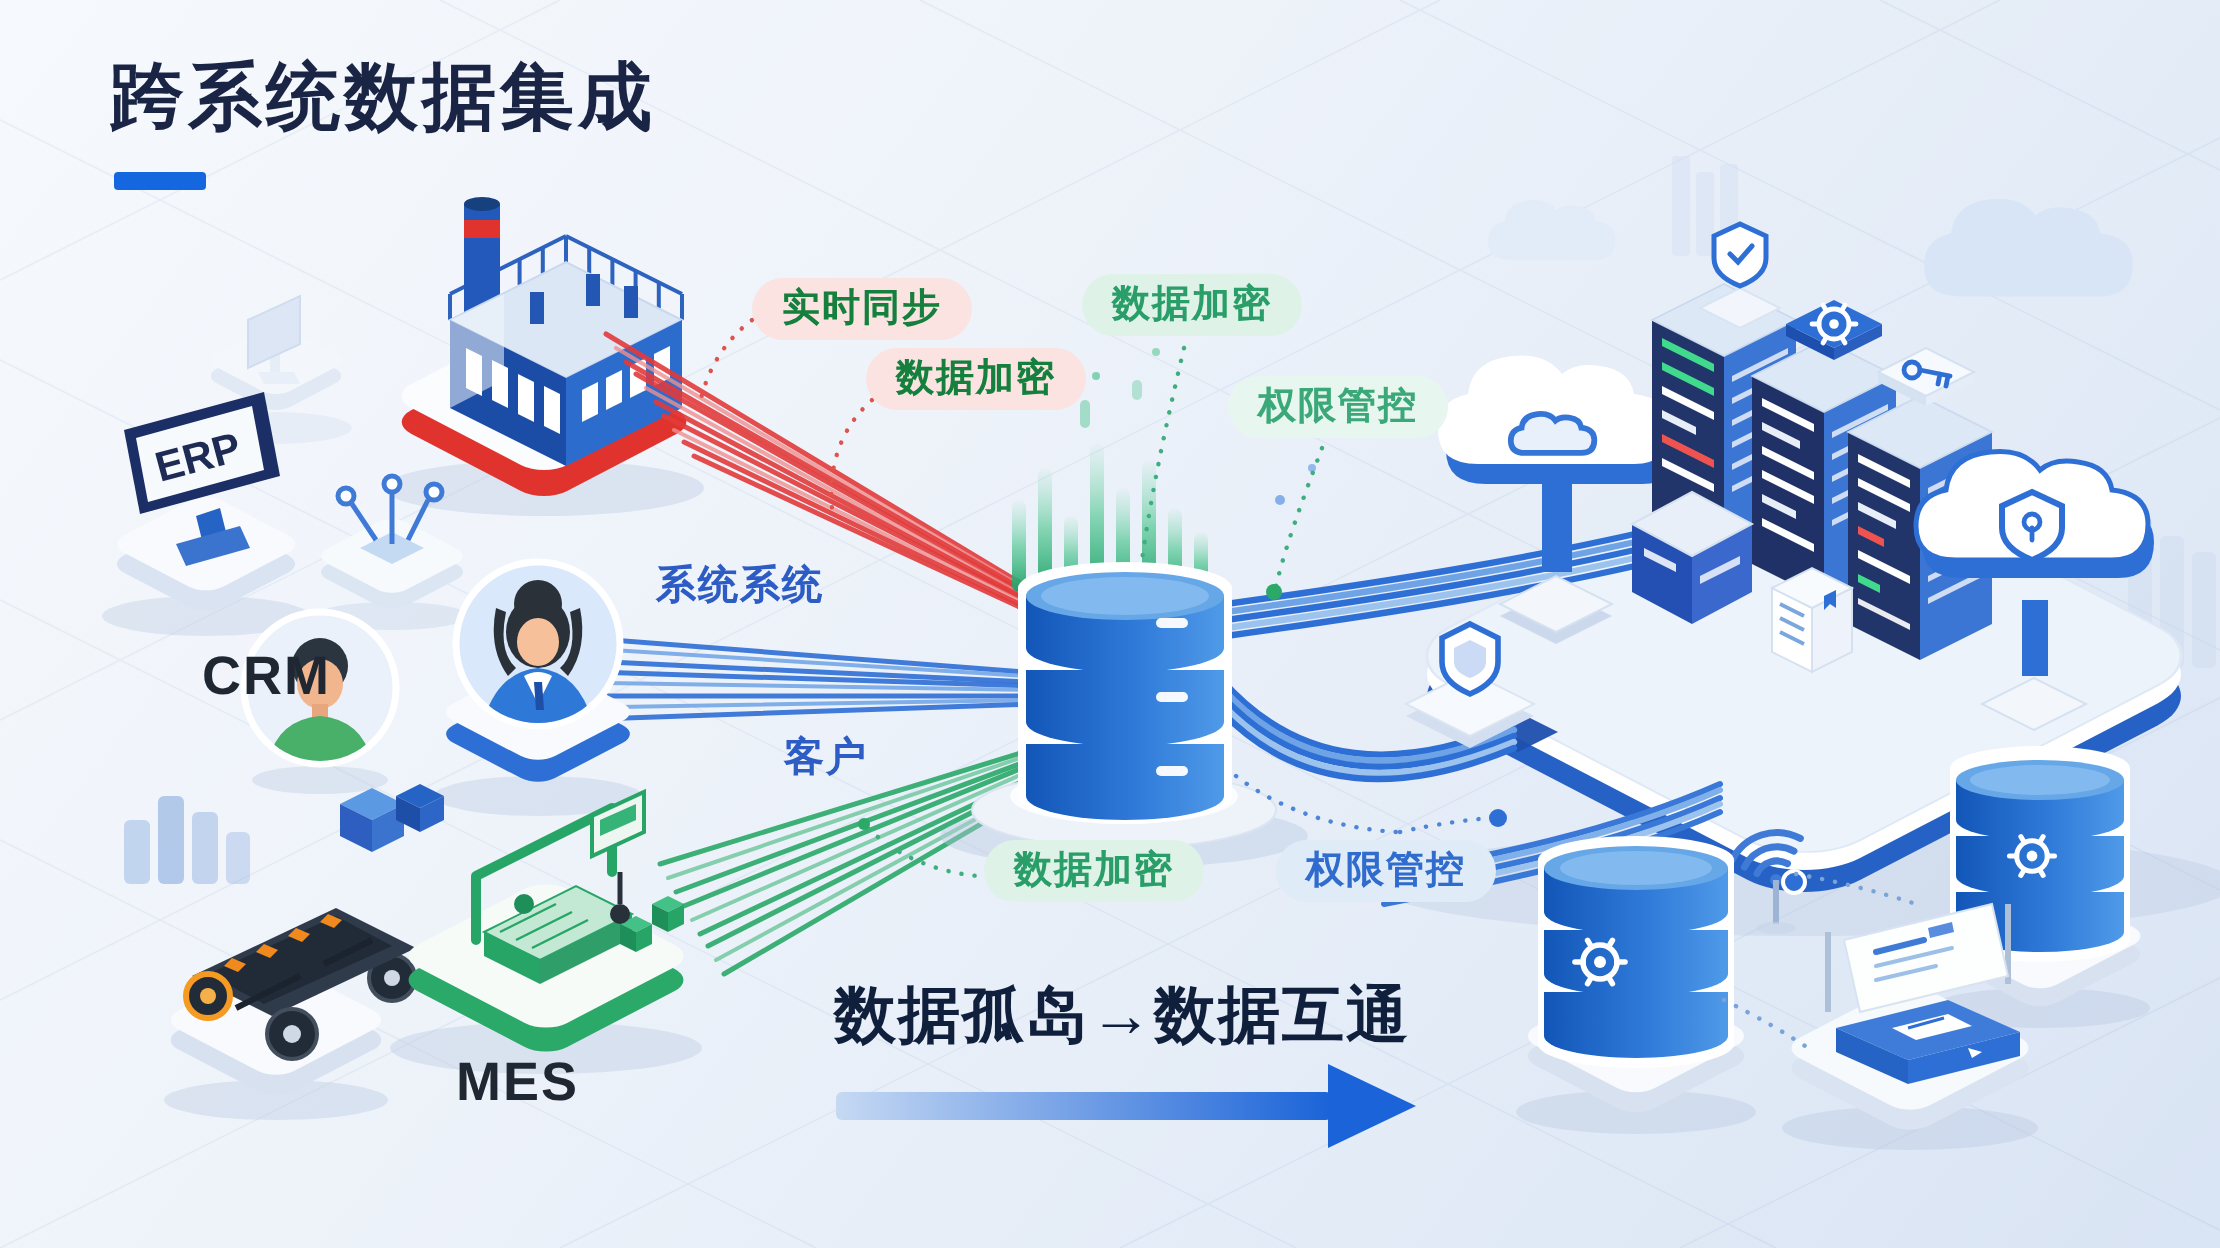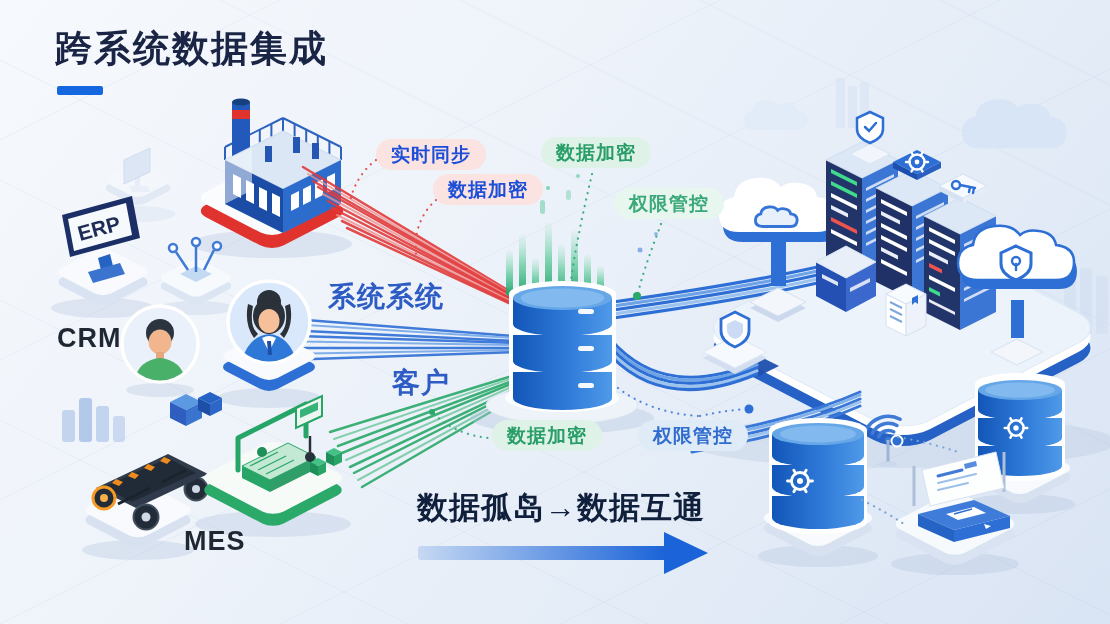--- a/index.html
+++ b/index.html
@@ -7,26 +7,26 @@
     position:relative;width:1110px;height:624px;overflow:hidden;
     font-family:"Liberation Sans","DejaVu Sans",sans-serif;
     background:linear-gradient(128deg,#f6f9fd 0%,#eef3fa 38%,#e4ecf7 68%,#d9e4f4 100%);
   }
   svg{position:absolute;left:0;top:0;}
   .lbl{position:absolute;white-space:nowrap;line-height:1;}
   .title{font-size:37px;font-weight:800;color:#1a2444;letter-spacing:2px;}
   .underline{position:absolute;background:#1567e0;border-radius:2px;}
   .pill{position:absolute;font-size:19px;font-weight:700;letter-spacing:1px;
         padding:6px 15px;border-radius:19px;line-height:1;}
-  .pill-red{background:#fae3e1;color:#1d4ed8;}
+  .pill-red{background:#fae3e1;color:#15803d;}
   .pill-green{background:#def2e7;color:#2a9e68;}
   .pill-green-lt{background:#e7f6ee;color:#3aa878;}
   .pill-blue{background:#e0ebf8;color:#2f6cce;}
-  .inline-blue{font-size:28px;font-weight:700;color:#2d5cc5;letter-spacing:1px;}
-  .sysname{font-size:27px;font-weight:700;color:#1f2733;letter-spacing:1px;}
+  .inline-blue{font-size:20px;font-weight:700;color:#2d5cc5;letter-spacing:1px;}
+  .sysname{font-size:27px;font-weight:700;color:#1f2733;letter-spacing:1px;margin-left:44px;}
   .headline{font-size:31px;font-weight:800;color:#0f1f3c;letter-spacing:1px;}
 </style>
 </head>
 <body>
 
 <div class="canvas">
 
 <svg width="1110" height="624" viewBox="0 0 1110 624">
   <defs>
     <linearGradient id="gDB" x1="0" y1="0" x2="1" y2="0">

